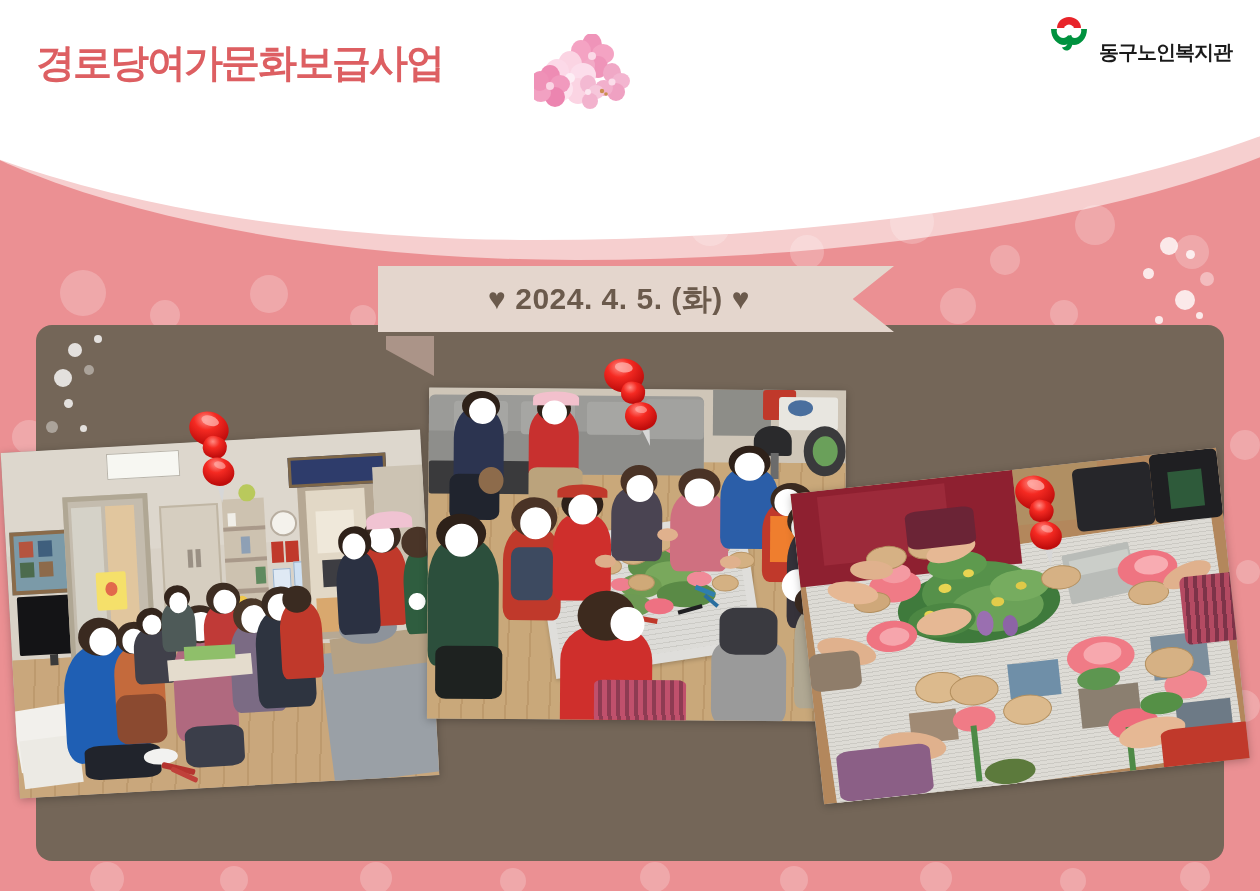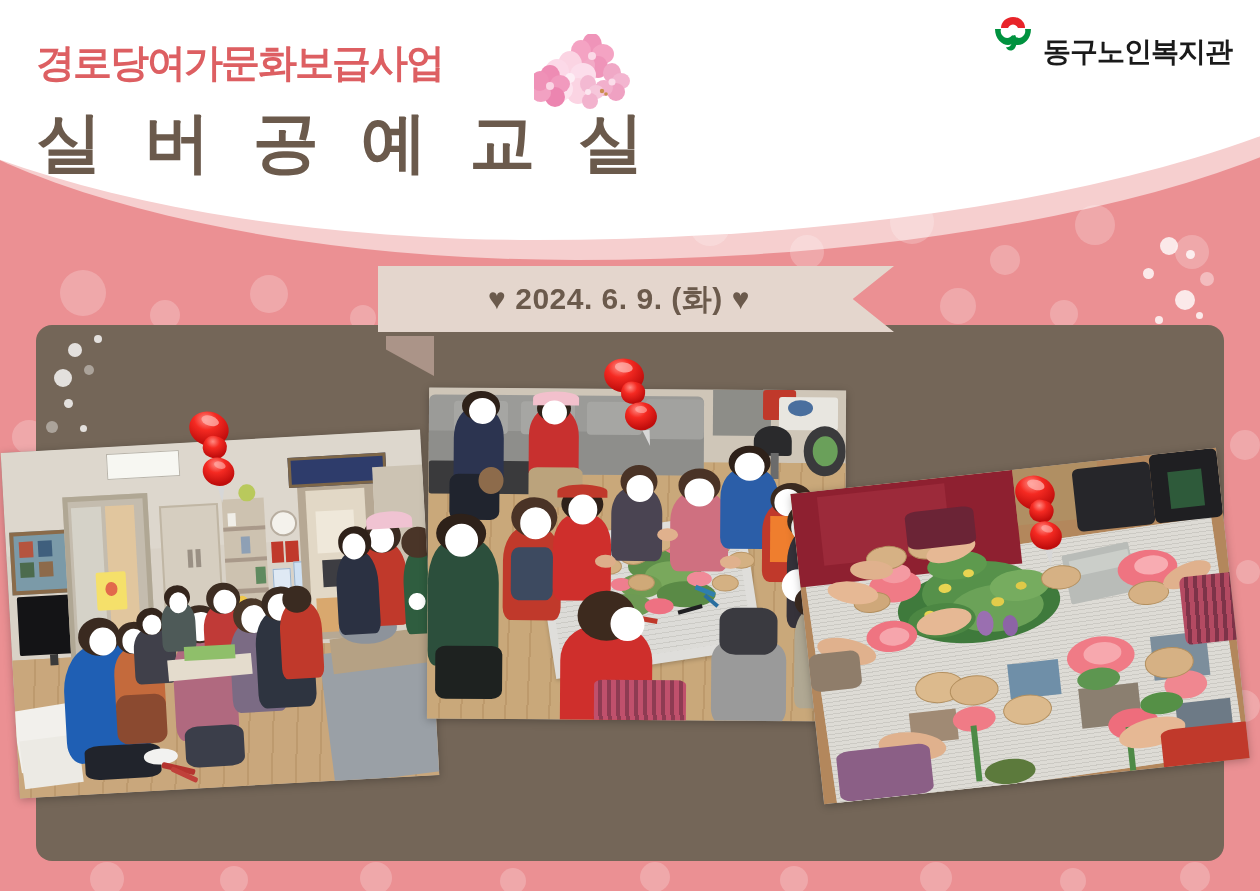--- a/index.html
+++ b/index.html
@@ -54,21 +54,21 @@
     font-size:19px;color:#a9a9a9;letter-spacing:-0.6px;white-space:nowrap;
   }
 
   
   .blossoms{position:absolute;left:534px;top:34px;width:110px;height:100px;}
 
   
   .logo{position:absolute;right:28px;top:12px;height:44px;display:flex;align-items:center;gap:9px;z-index:25;}
   .logo-mark{position:relative;width:42px;height:40px;}
   .logo-text{
-    font-size:28px;font-weight:bold;color:#1a1a1a;letter-spacing:-1px;
+    font-size:20px;font-weight:bold;color:#1a1a1a;letter-spacing:-1px;
     white-space:nowrap;line-height:40px;margin-top:36px;
   }
 
   
   .ribbon-wrap{position:absolute;left:378px;top:266px;z-index:30;}
   .ribbon-tail{
     position:absolute;left:8px;top:70px;width:48px;height:40px;
     background:#ab9488;
     clip-path:polygon(0 0,100% 0,100% 100%,0 34%);
   }
@@ -163,21 +163,20 @@
     <div class="bokeh" style="left:500px;top:868px;width:26px;height:26px;"></div>
     <div class="bokeh" style="left:640px;top:862px;width:30px;height:30px;"></div>
     <div class="bokeh" style="left:780px;top:866px;width:28px;height:28px;"></div>
     <div class="bokeh" style="left:920px;top:862px;width:32px;height:32px;"></div>
     <div class="bokeh" style="left:1060px;top:868px;width:26px;height:26px;"></div>
     <div class="bokeh" style="left:1180px;top:862px;width:30px;height:30px;"></div>
   </div>
 
   <div class="header">
     <div class="title-small">경로당여가문화보급사업</div>
-    <div class="title-main">실 버 공 예 교 실</div>
 
     <div class="blossoms">
       <svg width="110" height="100" viewBox="0 0 110 100">
         <g opacity="0.95">
           <g transform="translate(58,22)">
             <ellipse cx="0" cy="-11" rx="10" ry="12" fill="#ef8fb6"></ellipse>
             <ellipse cx="11" cy="-2" rx="11" ry="10" fill="#f49fc0"></ellipse>
             <ellipse cx="6" cy="11" rx="10" ry="11" fill="#ef8fb6"></ellipse>
             <ellipse cx="-8" cy="9" rx="11" ry="10" fill="#f2a6c4"></ellipse>
             <ellipse cx="-11" cy="-5" rx="10" ry="11" fill="#f49fc0"></ellipse>
@@ -228,21 +227,21 @@
         <path d="M21 18 C25 22 26 29 23 34 C20 38 15 37 14 33 C17 34 20 31 20 27 C20 23 21 20 21 18 Z" fill="#00923f"></path>
         <circle cx="21" cy="16" r="5.4" fill="#ffffff"></circle>
       </svg>
     </div>
     <div class="logo-text">동구노인복지관</div>
   </div>
 
   <div class="ribbon-wrap">
     <div class="ribbon-tail"></div>
     <div class="ribbon">
-      <span class="ribbon-text">♥ 2024. 6. 9. (화) ♥</span>
+      <span class="ribbon-text">♥ 2024. 4. 5. (화) ♥</span>
     </div>
   </div>
 
   <div class="board">
     <div style="position:absolute;inset:0;">
       <div class="bokeh bright" style="left:32px;top:18px;width:14px;height:14px;"></div>
       <div class="bokeh bright" style="left:58px;top:10px;width:8px;height:8px;"></div>
       <div class="bokeh bright" style="left:18px;top:44px;width:18px;height:18px;"></div>
       <div class="bokeh soft" style="left:48px;top:40px;width:10px;height:10px;"></div>
       <div class="bokeh bright" style="left:28px;top:74px;width:9px;height:9px;"></div>

